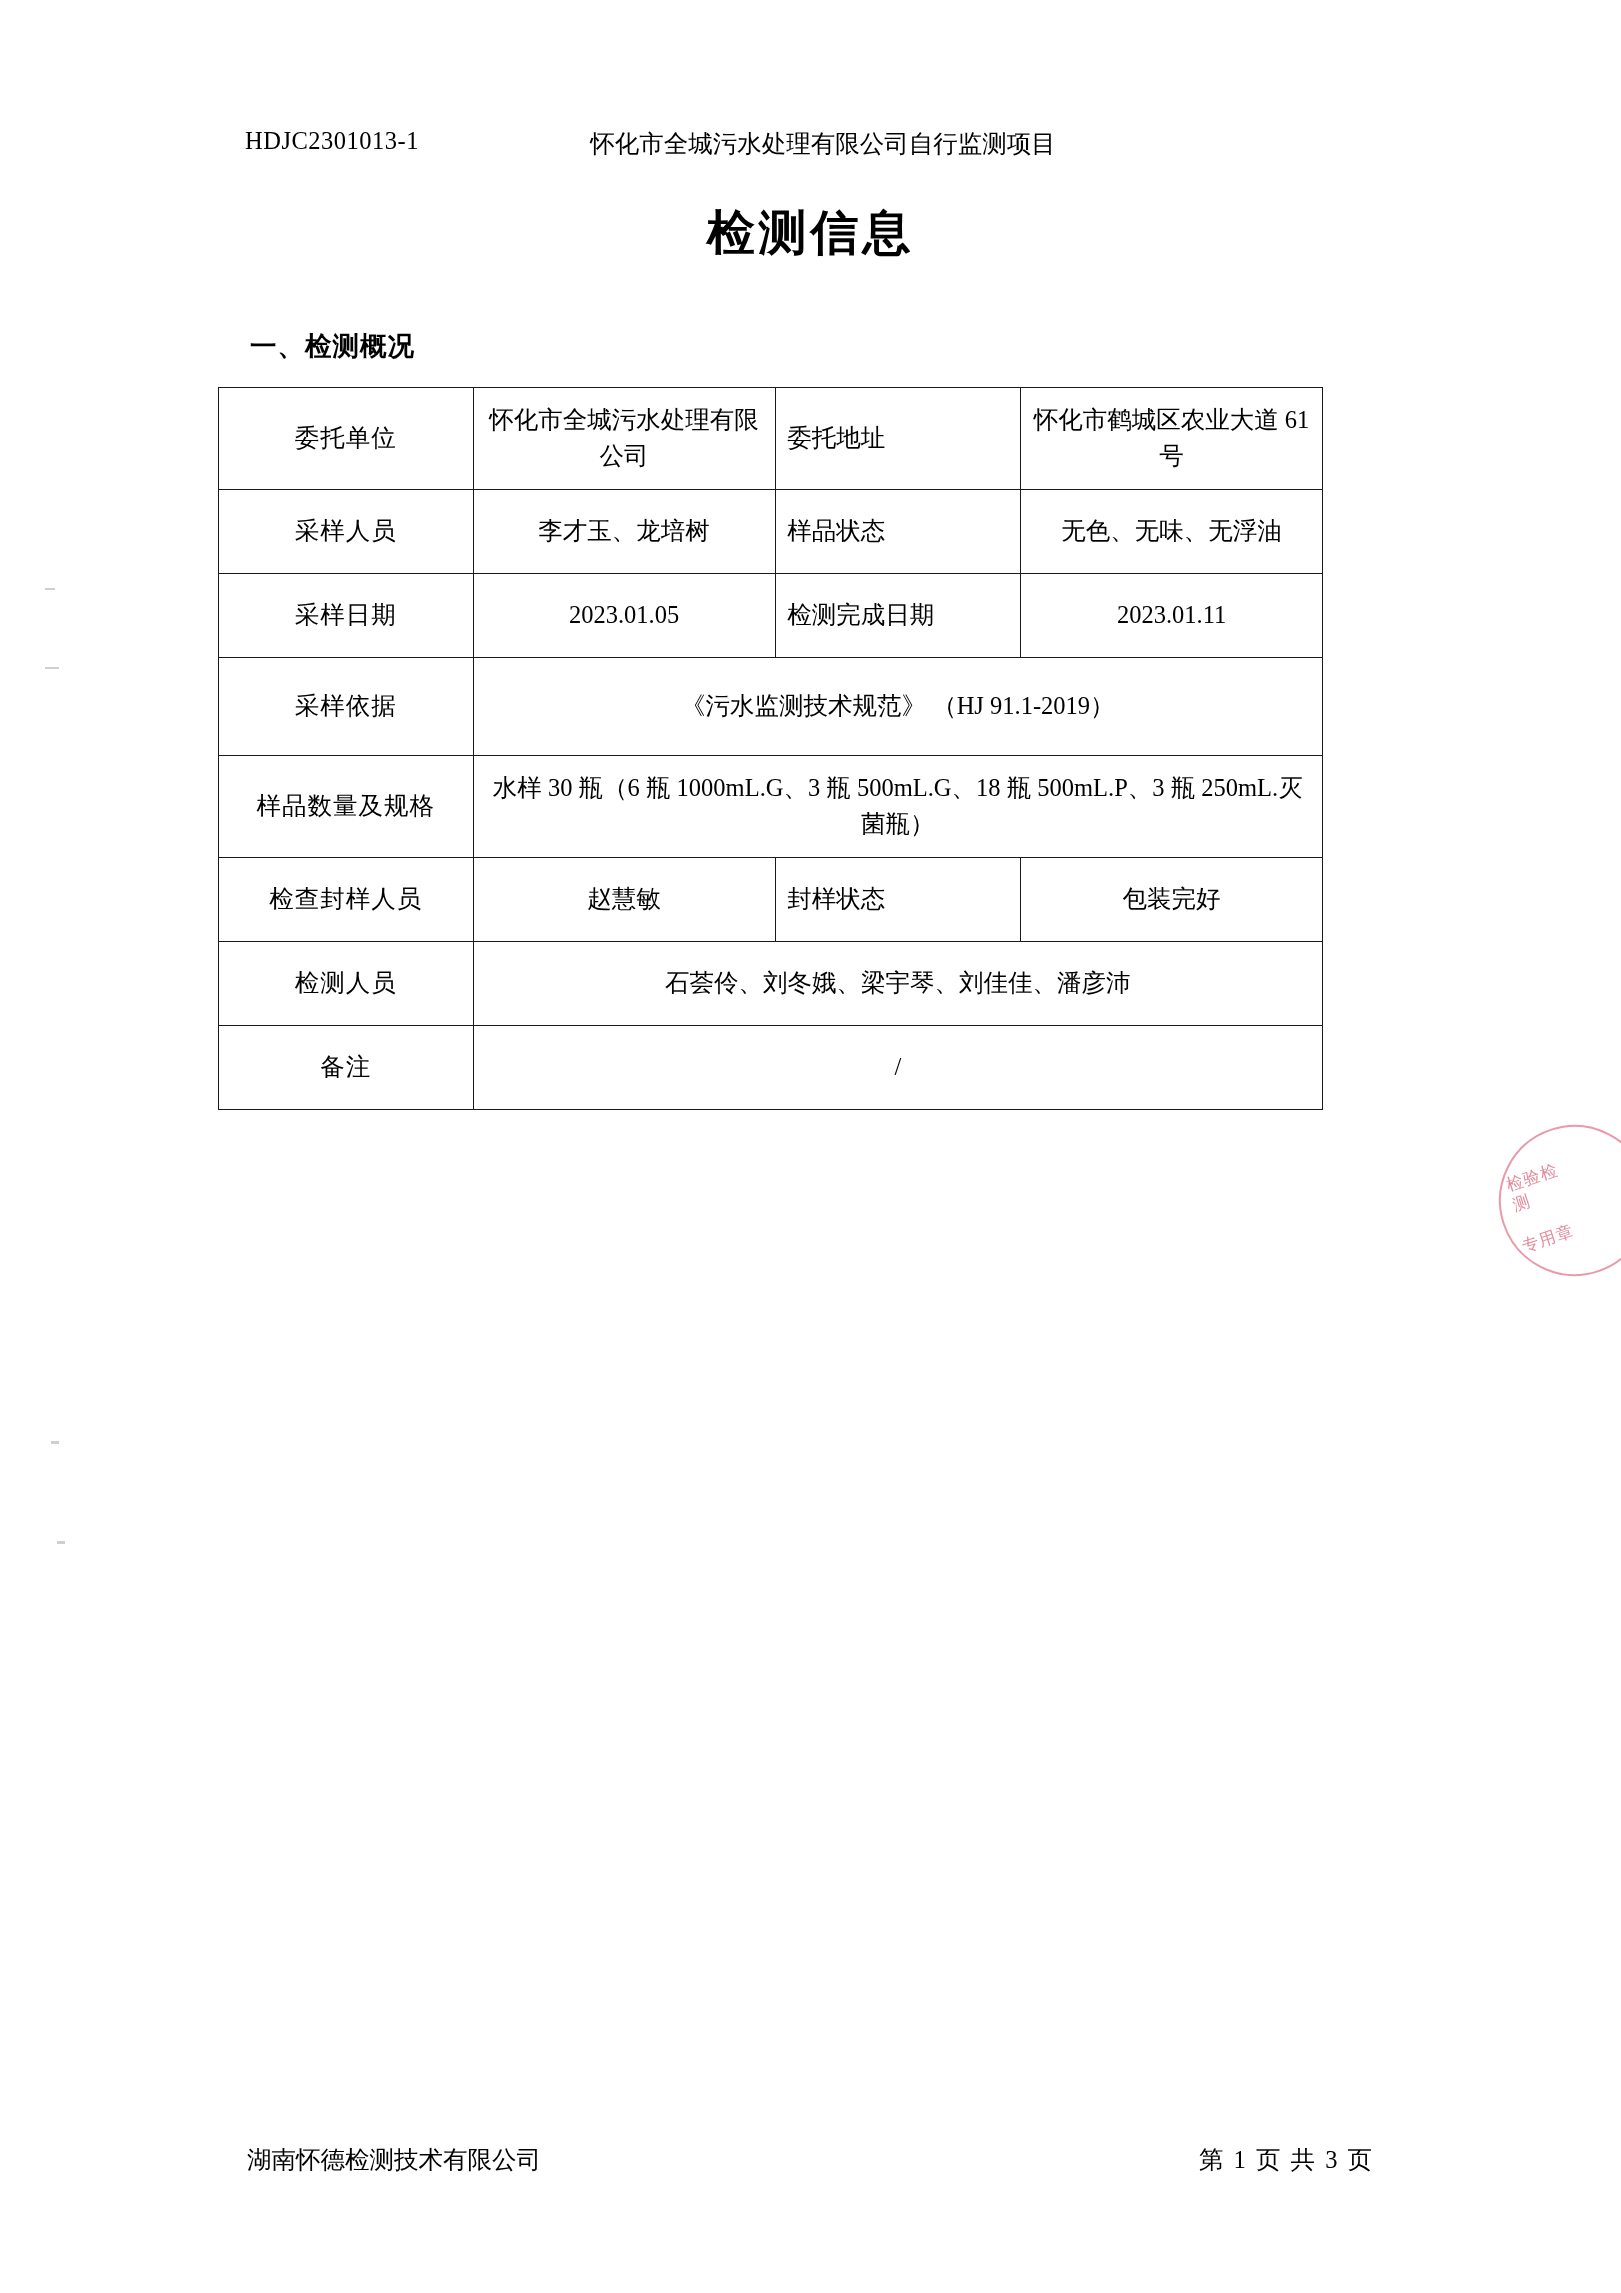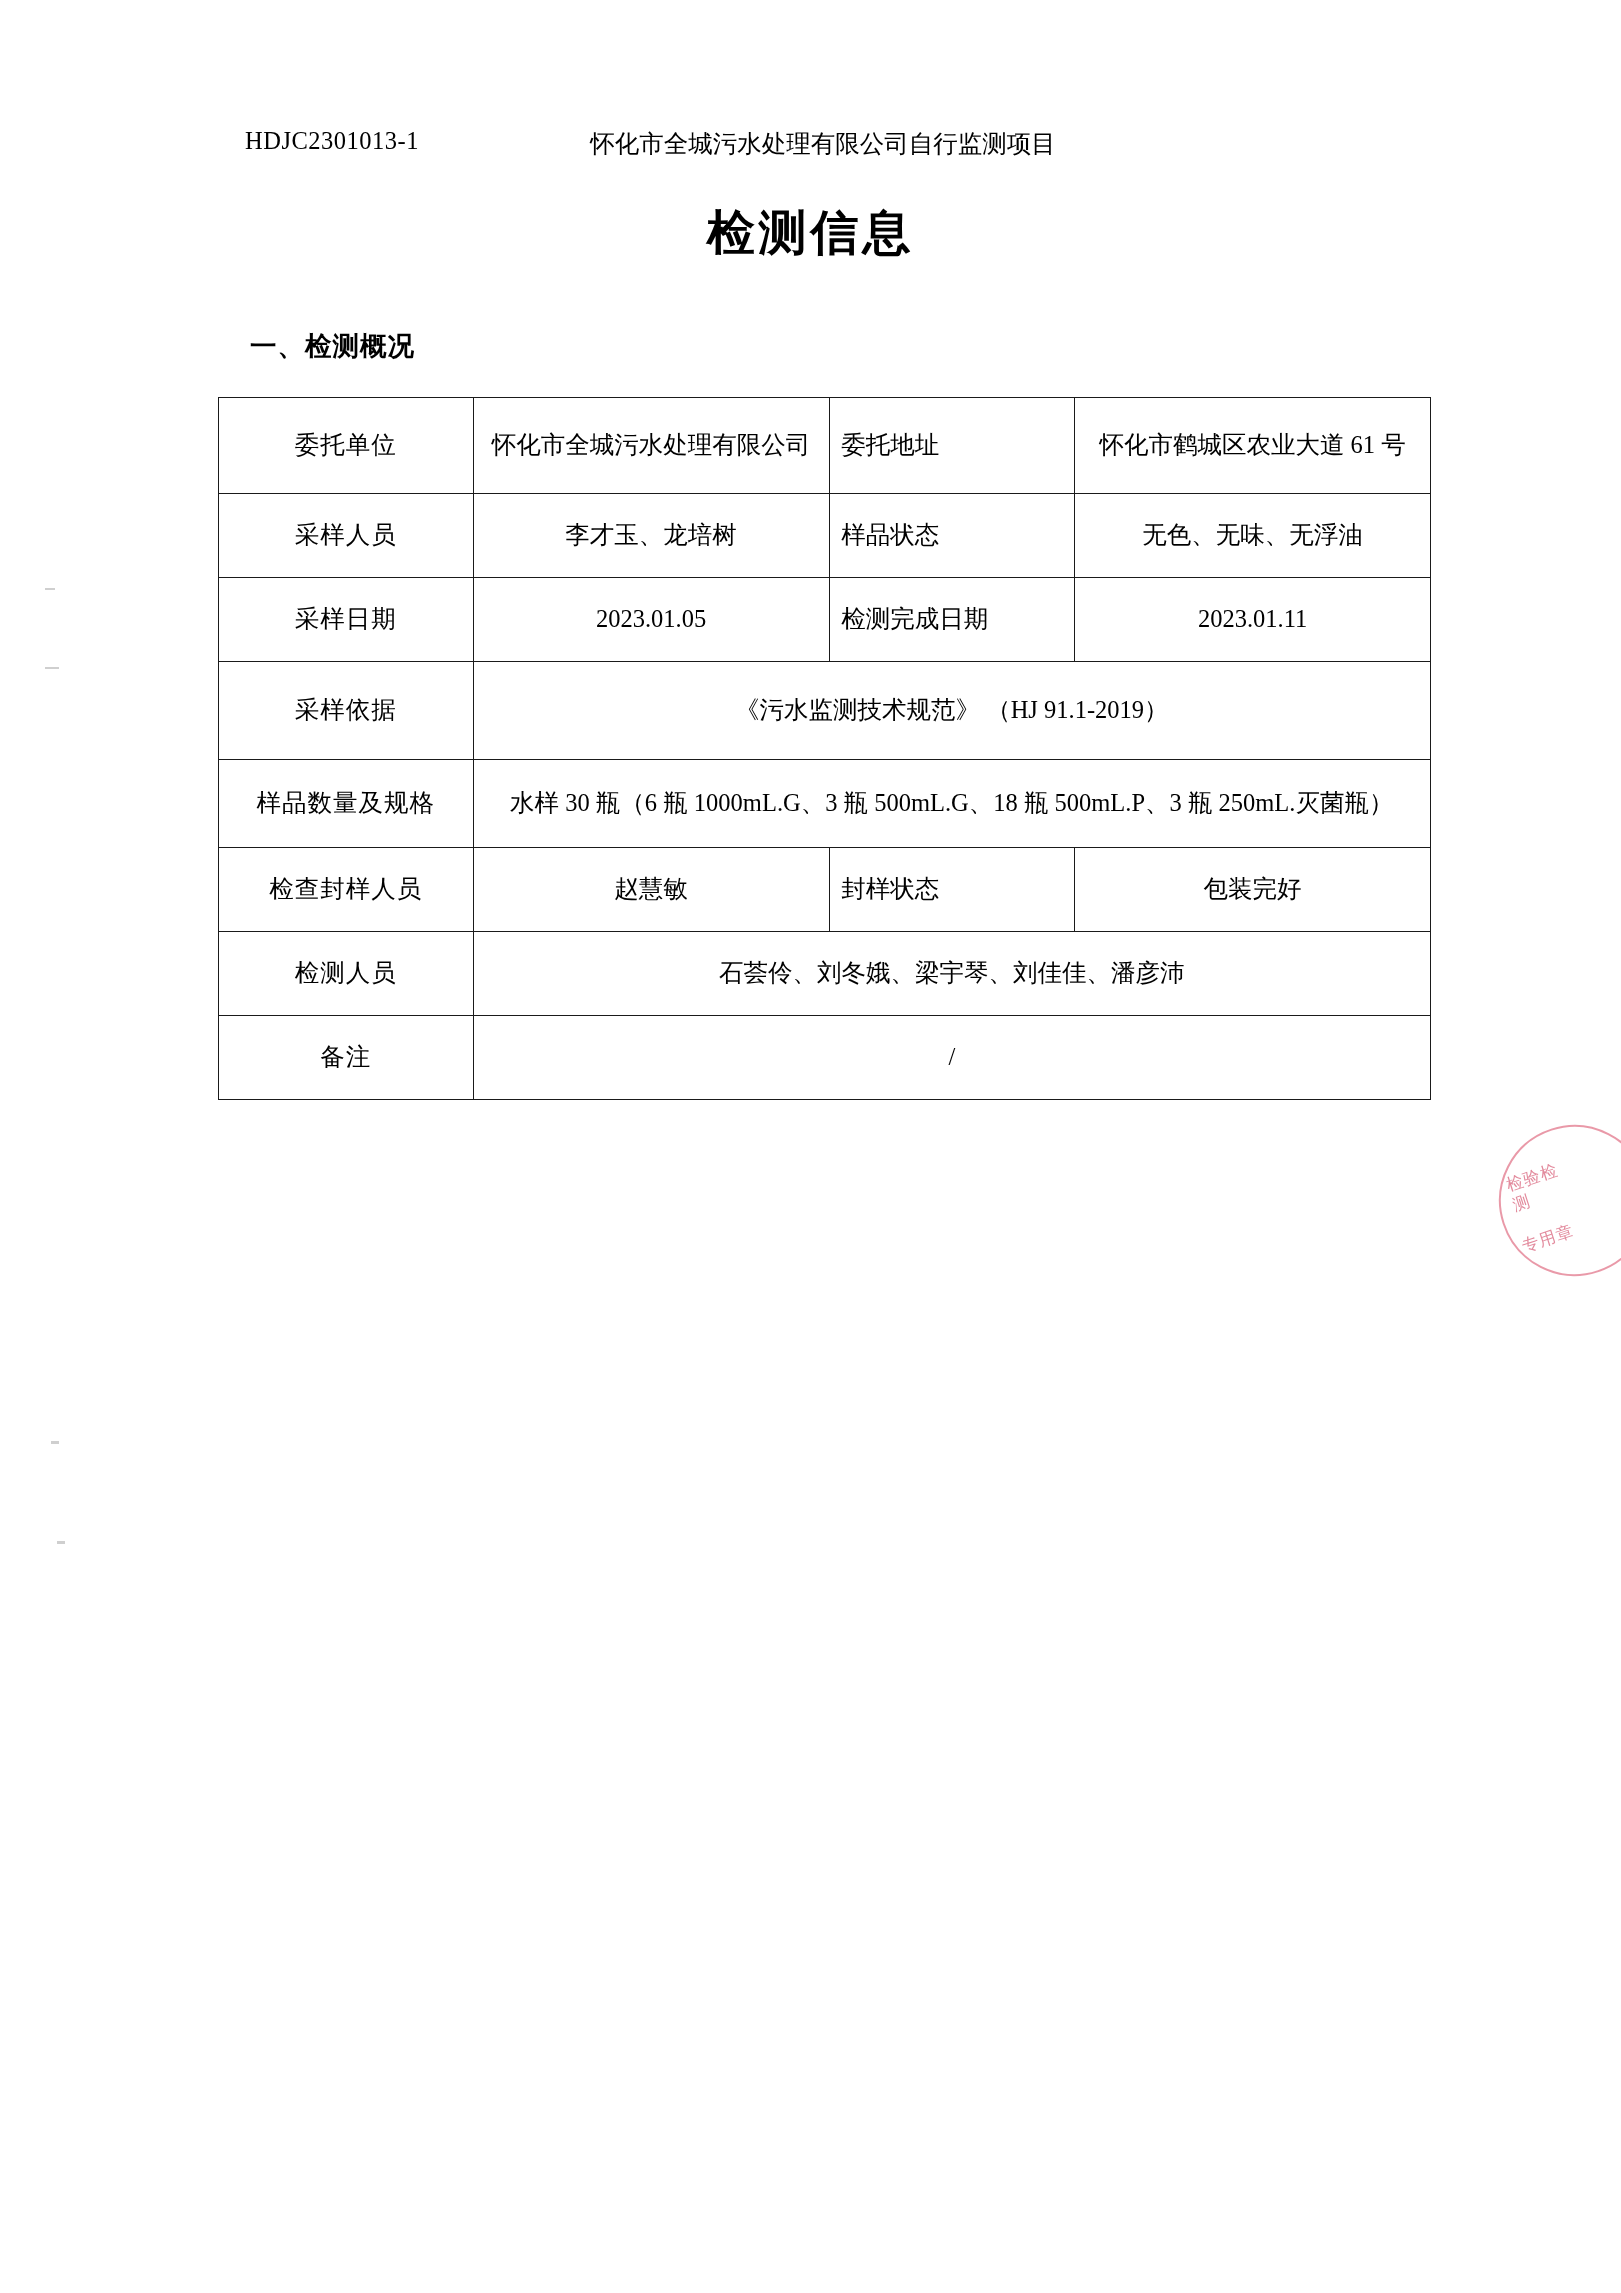--- a/index.html
+++ b/index.html
@@ -52,23 +52,23 @@
   .section-title {
     position: absolute;
     top: 328px;
     left: 250px;
     font-size: 26.5px;
     font-weight: bold;
     letter-spacing: 1px;
   }
   table.info {
     position: absolute;
-    top: 397px;
+    top: 387px;
     left: 218px;
-    width: 1213px;
+    width: 1105px;
     border-collapse: collapse;
     table-layout: fixed;
   }
   table.info td {
     border: 1px solid #1a1a1a;
     font-size: 24.5px;
     padding: 13.7px 11.8px;
     vertical-align: middle;
     line-height: 1.5;
   }
@@ -221,15 +221,19 @@
   <div class="seal">
     <div class="seal-text">检验检测</div>
     <div class="seal-text2">专用章</div>
   </div>
 
   <div class="mark m1"></div>
   <div class="mark m2"></div>
   <div class="mark m3"></div>
   <div class="mark m4"></div>
 
+  <div class="footer">
+    <div class="footer-left">湖南怀德检测技术有限公司</div>
+    <div class="footer-right">第 1 页 共 3 页</div>
+  </div>
 
 </div>
 
 
 </body></html>

